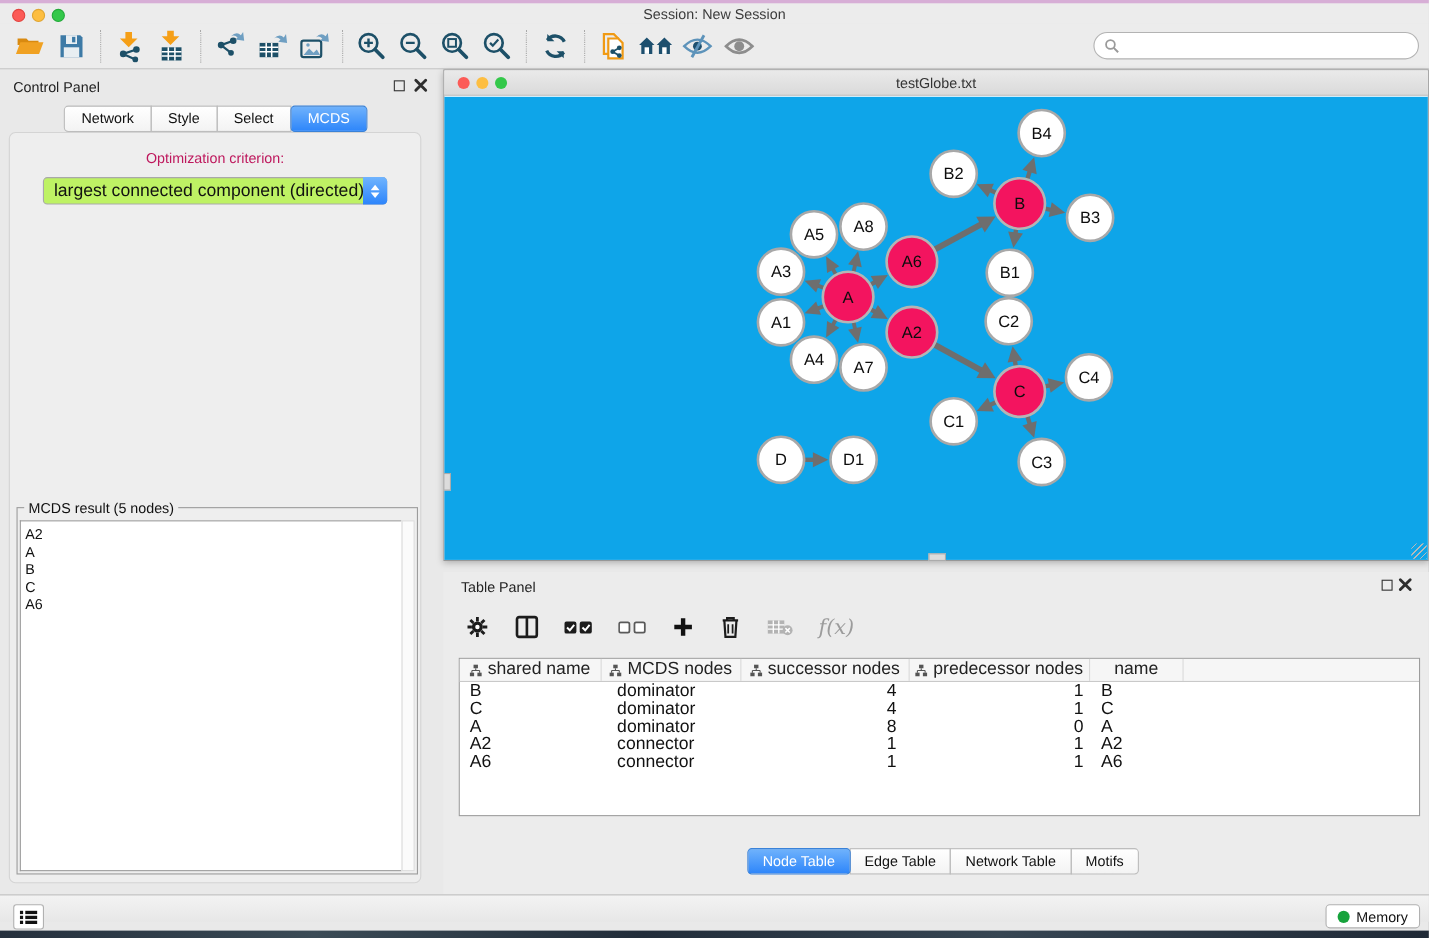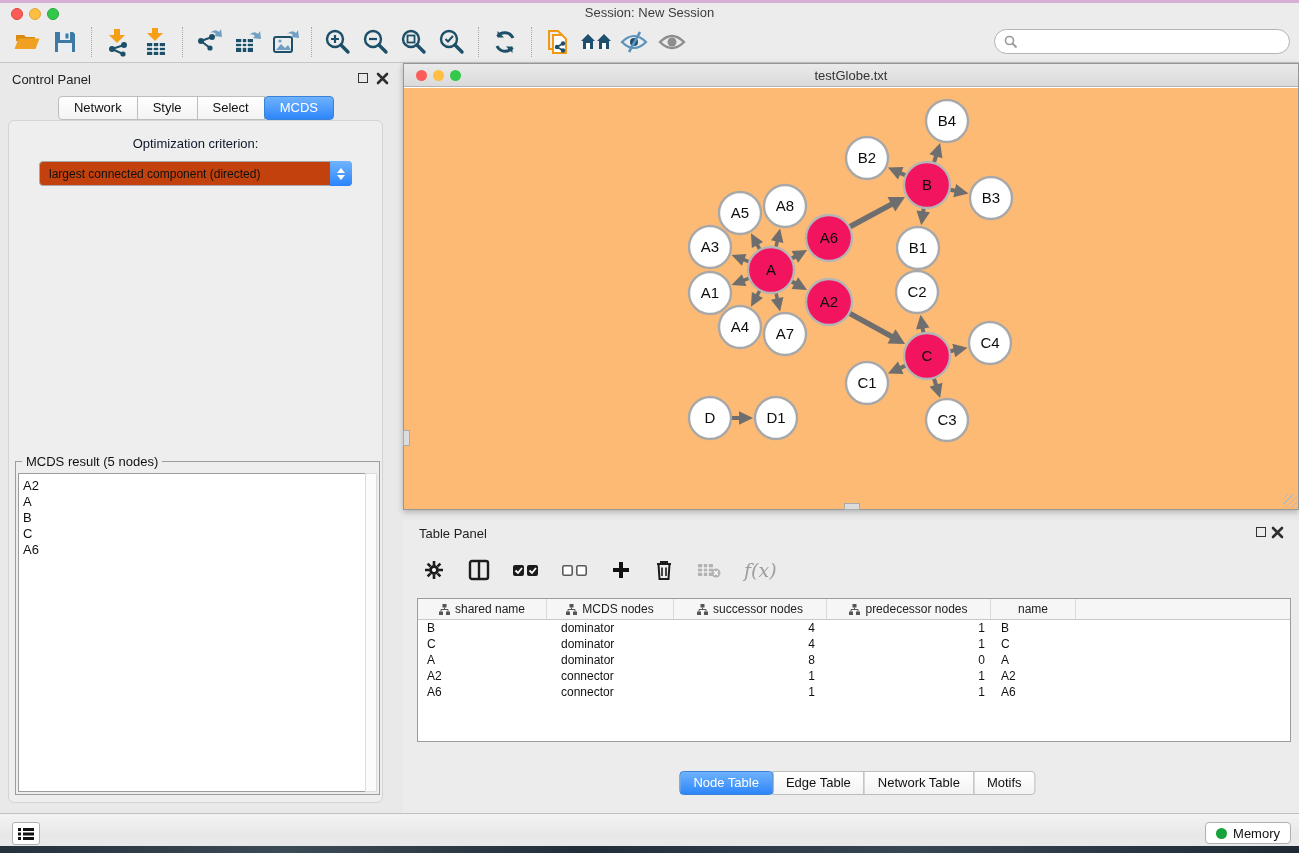--- a/index.html
+++ b/index.html
@@ -33,24 +33,24 @@
   .panel-close { position:absolute; top:8px; width:14px; height:14px; }
   .cp-tabs { position:absolute; top:33px; left:0; right:0; display:flex; justify-content:center; }
   .tab { font-size:13px; color:#111; background:linear-gradient(#ffffff,#f3f3f3);
          border:1px solid #bdbdbd; padding:3px 15px 4px; margin-right:-1px; position:relative; }
   .tab:first-child { border-radius:4px 0 0 4px; }
   .tab:last-child  { border-radius:0 4px 4px 0; }
   .tab.active { background:linear-gradient(#6fb2fc,#2e86fa); color:#fff; border:1px solid #3a82d8;
                 border-radius:4px; z-index:2; }
   .cp-body { position:absolute; left:8px; right:8px; top:57px; height:683px; background:#eeeeee;
              border:1px solid #d4d4d4; border-radius:6px; }
-  .opt-label { margin-top:15px; text-align:center; font-size:13px; color:#0f172a; }
-  .criterion { position:relative; margin:10px auto 13px; width:313px; height:25px; background:#c2410c;
+  .opt-label { margin-top:15px; text-align:center; font-size:13px; color:#be185d; }
+  .criterion { position:relative; margin:10px auto 13px; width:313px; height:25px; background:#bef264;
                border:1px solid #a9a9a9; border-radius:4px; display:flex; align-items:center;
-               padding-left:9px; font-size:12px; color:#111; }
+               padding-left:9px; font-size:16px; color:#111; }
   .stepper { position:absolute; right:-1px; top:-1px; width:22px; height:25px; border-radius:0 4px 4px 0;
              background:linear-gradient(#70b4fe,#2c84fb); display:flex; flex-direction:column;
              align-items:center; justify-content:center; gap:2px; }
   .stepper .up    { width:0; height:0; border-left:4px solid transparent; border-right:4px solid transparent; border-bottom:5px solid #fff; }
   .stepper .down  { width:0; height:0; border-left:4px solid transparent; border-right:4px solid transparent; border-top:5px solid #fff; }
   .cp-buttons { display:flex; justify-content:center; gap:13px; margin-top:13px; }
   .btn { font-size:13px; color:#111; background:linear-gradient(#ffffff,#f0f0f0);
          border:1px solid #b6b6b6; border-radius:4px; padding:3px 17px 4px; height:23px; }
   .result-fieldset { position:absolute; left:6px; right:2px; top:340px; height:334px;
                      border:1px solid #9c9c9c;padding-left:18px; }
@@ -65,34 +65,34 @@
   
   .network-window { position:absolute; left:403px; top:63px; right:0; height:447px; background:#fff;
                     border:1px solid #979797; box-shadow:0 2px 6px rgba(0,0,0,.25); }
   .nw-titlebar { height:23px; background:linear-gradient(#eaeaea,#dadada); border-bottom:1px solid #b2b2b2;
                  display:flex; align-items:center; justify-content:center; font-size:13px; color:#333;
                  position:relative; }
   .ntl { position:absolute; top:6px; width:11px; height:11px; border-radius:50%; }
   .ntl.red { left:12px; background:#fc5b57; }
   .ntl.yel { left:29px; background:#fdbe41; }
   .ntl.grn { left:46px; background:#34c84a; }
-  .nw-canvas { position:absolute; left:0; right:0; top:24px; bottom:0; background:#fdba74; }
+  .nw-canvas { position:absolute; left:0; right:0; top:24px; bottom:0; background:#0ea5e9; }
   .grip { position:absolute; right:1px; bottom:1px; width:14px; height:14px;
           background:repeating-linear-gradient(135deg, transparent 0 3px, #b9b9b9 3px 4px); }
   .handle-v { position:absolute; left:-1px; top:366px; width:7px; height:16px; background:#dcdcdc; border:1px solid #ababab; }
   .handle-h { position:absolute; left:440px; bottom:-1px; width:16px; height:7px; background:#dcdcdc; border:1px solid #ababab; }
 
   
   .table-panel { position:absolute; left:403px; top:520px; right:0; height:293px; background:#ececec; }
   .tp-title { position:absolute; left:16px; top:6px; font-size:13px; color:#222; }
   .tp-toolbar { position:absolute; left:20px; top:30px; height:40px; display:flex; align-items:center; gap:23px; }
   .tico { display:flex; align-items:center; justify-content:center; height:30px; }
   .fx { font-family:"DejaVu Serif", serif; font-style:italic; font-size:19px; color:#9c9c9c; }
   .tp-table { position:absolute; left:14px; top:78px; width:874px; height:144px; background:#fff;
-              border:1px solid #9c9c9c; font-size:12px; }
+              border:1px solid #9c9c9c; font-size:16px; }
   .thead { display:grid; grid-template-columns:129px 127px 153px 164px 85px 1fr; height:21px;
            background:#f6f6f6; border-bottom:1px solid #c9c9c9; }
   .th { display:flex; align-items:center; justify-content:center; gap:5px; color:#222;
         border-right:1px solid #dadada; }
   .th.last { border-right:none; }
   .trow { display:grid; grid-template-columns:129px 127px 153px 164px 85px 1fr; height:16px;
           align-items:center; color:#111; }
   .trow .c0 { padding-left:9px; }
   .trow .c1 { padding-left:14px; }
   .trow .c2 { text-align:right; padding-right:12px; }

